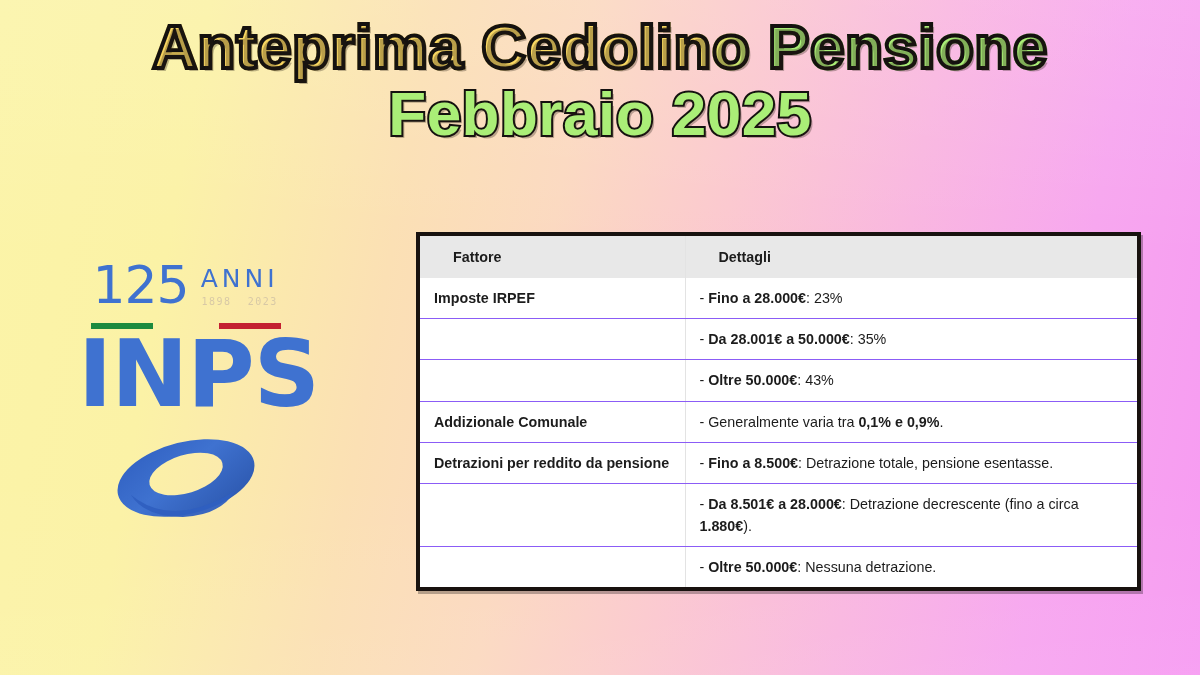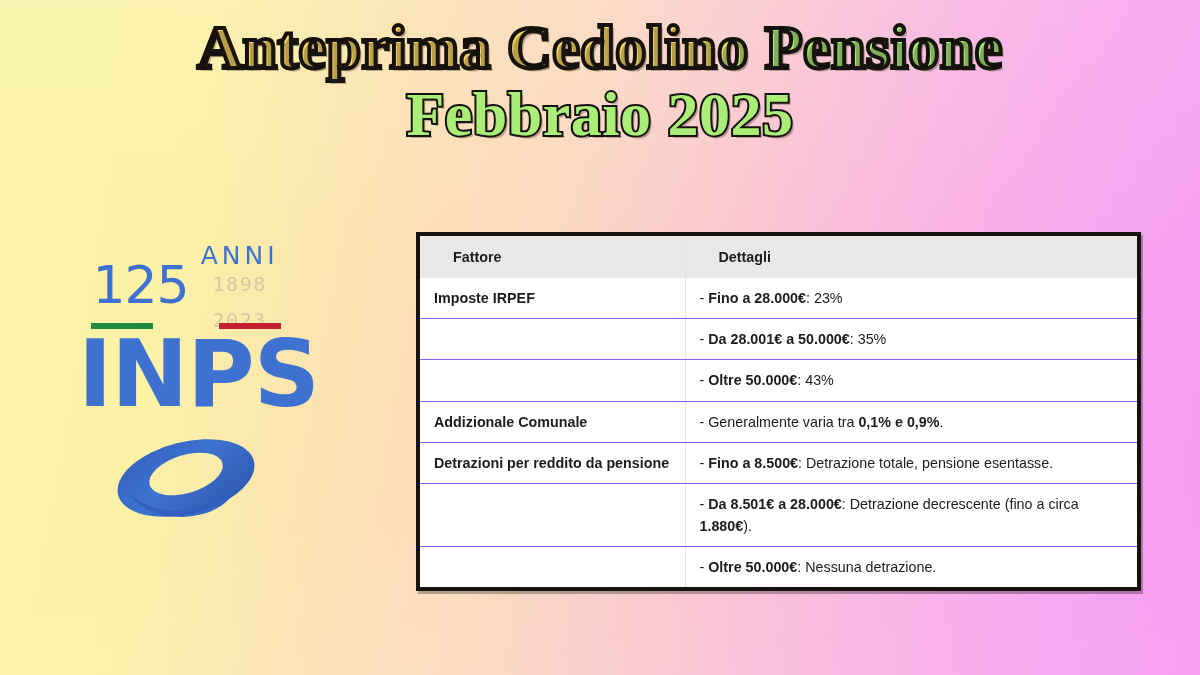--- a/index.html
+++ b/index.html
@@ -40,21 +40,21 @@
   
   .title-block {
     position: absolute;
     left: 0;
     top: 14px;
     width: 1200px;
     text-align: center;
     z-index: 4;
   }
   .title-line {
-    font-family: Liberation Serif, serif;
+    font-family: Liberation Sans, sans-serif;
     font-weight: 700;
     letter-spacing: 0.5px;
     line-height: 1.08;
     margin: 0;
     -webkit-text-stroke: 4px #14110f;
     paint-order: stroke fill;
     text-shadow: 3px 3px 0 rgba(40,30,20,0.30);
   }
   .title-line-1 {
     font-size: 62px;
@@ -107,25 +107,24 @@
     font-size: 25px;
     letter-spacing: 4px;
     color: #3f72d0;
     line-height: 1;
   }
   .logo-years {
     display: flex;
     gap: 16px;
     margin-top: 6px;
     font-family: "DejaVu Sans Mono", monospace;
-    font-size: 20px;
+    font-size: 10px;
     letter-spacing: 1.5px;
     color: #d8c9a6;
     line-height: 1;
-    flex-direction: column;
   }
   .flag-bars {
     display: flex;
     justify-content: space-between;
     width: 190px;
     margin: 9px auto 0 auto;
   }
   .bar {
     height: 6px;
     width: 62px;

